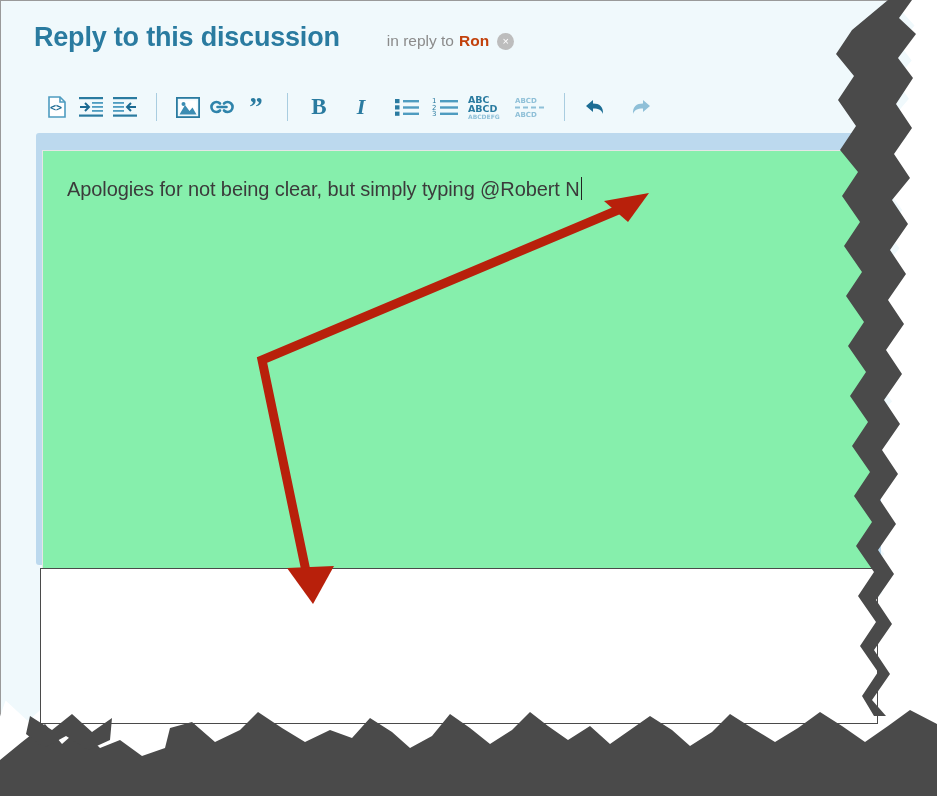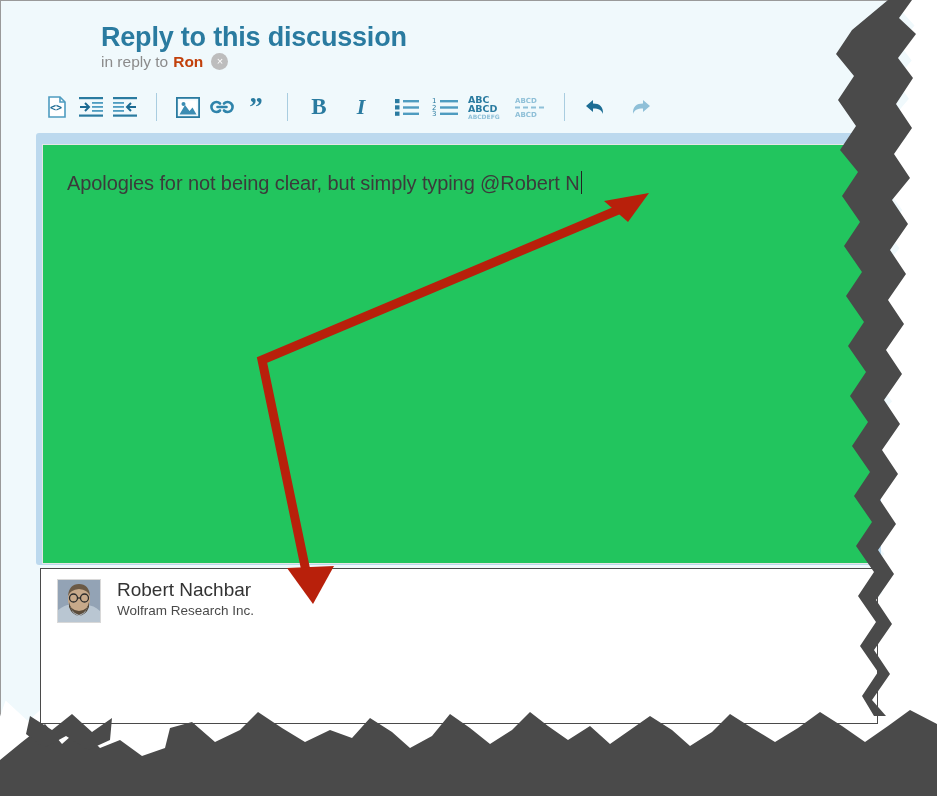--- a/index.html
+++ b/index.html
@@ -70,32 +70,31 @@
     width: 937px; height: 796px;
     pointer-events: none;
   }
 
   
   #header {
     position: absolute;
     left: 34px; top: 22px;
     display: flex;
     align-items: baseline;
-    flex-direction: column;
   }
   #reply-title {
     font-size: 27px;
     font-weight: bold;
     color: #2a7ba0;
     letter-spacing: -0.2px;
   }
   #inreply-wrap {
-    margin-left: 67px;
-    display: flex;
-    align-items: flex-start;
+    margin-left: 47px;
+    display: flex;
+    align-items: flex-end;
     font-size: 15.5px;
   }
   #inreply-label { color: #8b8b8b; }
   #inreply-name { color: #c2410c; font-weight: bold; margin-left: 5px; }
   #remove-reply-btn {
     margin-left: 8px;
     width: 17px; height: 17px;
     border-radius: 50%;
     background: #bdbdbd;
     color: #ffffff;
@@ -136,23 +135,23 @@
   #editor-focusring {
     position: absolute;
     left: 36px; top: 133px;
     width: 845px; height: 432px;
     background: #bcd9ee;
     border-radius: 3px;
     box-sizing: border-box;
   }
   #editor-area {
     position: absolute;
-    left: 42px; top: 144px;
+    left: 42px; top: 150px;
     width: 833px; height: 420px;
-    background: #22c55e;
+    background: #86efac;
     border: 1px solid #e6e6e6;
     box-sizing: border-box;
     overflow: hidden;
   }
   #editor-text {
     position: absolute;
     left: 24px; top: 26px;
     font-size: 20px;
     color: #3b3b3b;
     white-space: nowrap;
@@ -349,41 +348,20 @@
     </div>
   </div>
 
   <div id="editor-focusring"></div>
   <div id="editor-area">
     <div id="editor-text"><span>Apologies for not being clear, but simply typing @Robert N</span><span id="caret"></span></div>
   </div>
 
   <div id="mention-dropdown">
 
-    <div class="mention-item">
-      <div class="m-avatar">
-        <svg width="42" height="42" viewBox="0 0 42 42">
-          <rect width="42" height="42" fill="#93a3b5"></rect>
-          <path d="M0 42 L0 30 Q8 24 14 25 L28 25 Q36 25 42 31 L42 42 Z" fill="#b9c6d2"></path>
-          <ellipse cx="21" cy="19" rx="11" ry="13" fill="#c7a98a"></ellipse>
-          <path d="M10 16 Q11 4 21 4 Q31 4 32 16 Q30 10 21 9 Q12 10 10 16 Z" fill="#6b5a46"></path>
-          <path d="M10.5 20 Q12 33 21 35 Q30 33 31.5 20 Q31 30 21 31 Q11 30 10.5 20 Z" fill="#5b4c3b"></path>
-          <path d="M11 22 Q13 34 21 36 Q29 34 31 22 L31 27 Q28 35 21 36 Q14 35 11 27 Z" fill="#4e4234"></path>
-          <g fill="none" stroke="#2b2b2b" stroke-width="1.3">
-            <circle cx="15.5" cy="18" r="4"></circle>
-            <circle cx="26.5" cy="18" r="4"></circle>
-            <line x1="19.5" y1="18" x2="22.5" y2="18"></line>
-          </g>
-        </svg>
-      </div>
-      <div class="m-info">
-        <div class="m-name">Robert Nachbar</div>
-        <div class="m-org">Wolfram Research Inc.</div>
-      </div>
-    </div>
 
   </div>
 
   <svg id="torn-edge" viewBox="0 0 937 796">
 
     <path fill="#4a4a4a" d="
       M900,0 L912,0 L899,18 L916,34 L898,58 L913,78 L896,104 L912,128 L894,154
       L910,178 L892,200 L908,224 L890,250 L906,274 L888,300 L904,324 L886,350
       L902,374 L884,400 L900,424 L882,450 L898,474 L880,500 L896,524 L878,550
       L894,574 L876,600 L892,624 L874,650 L890,674 L872,700 L886,716

